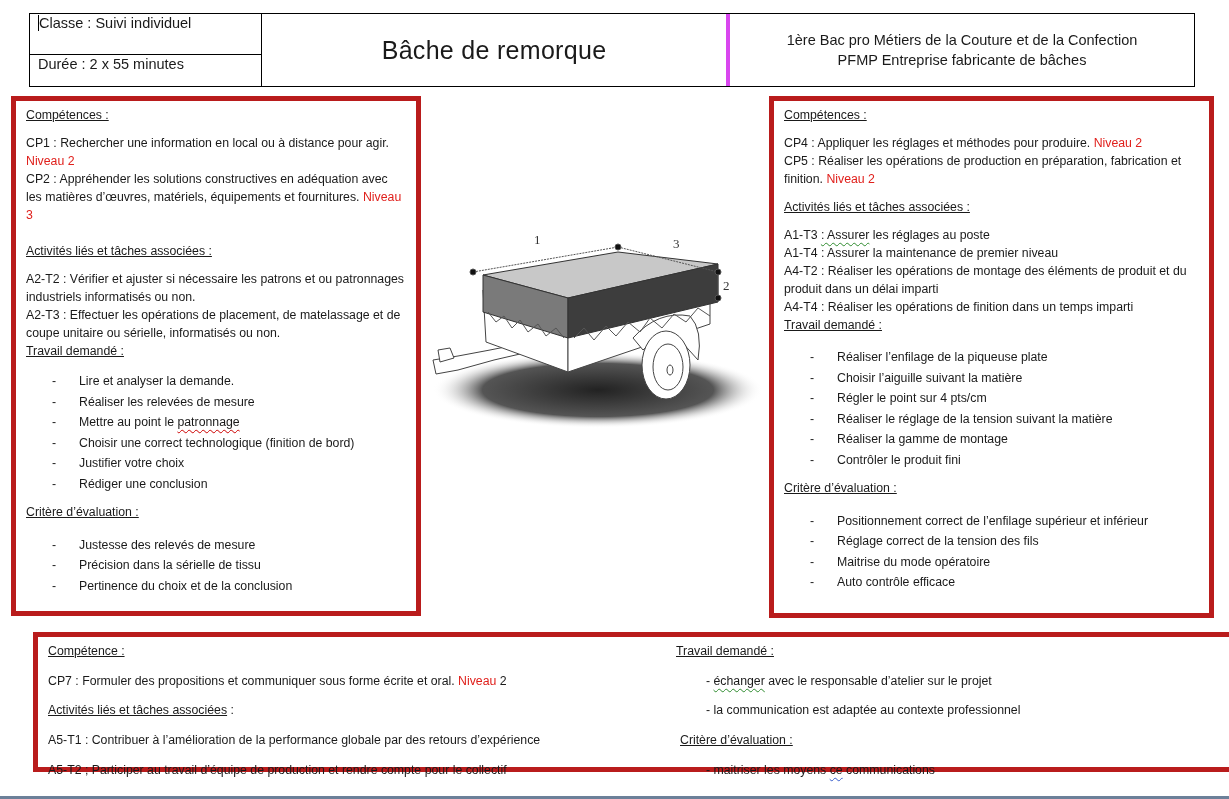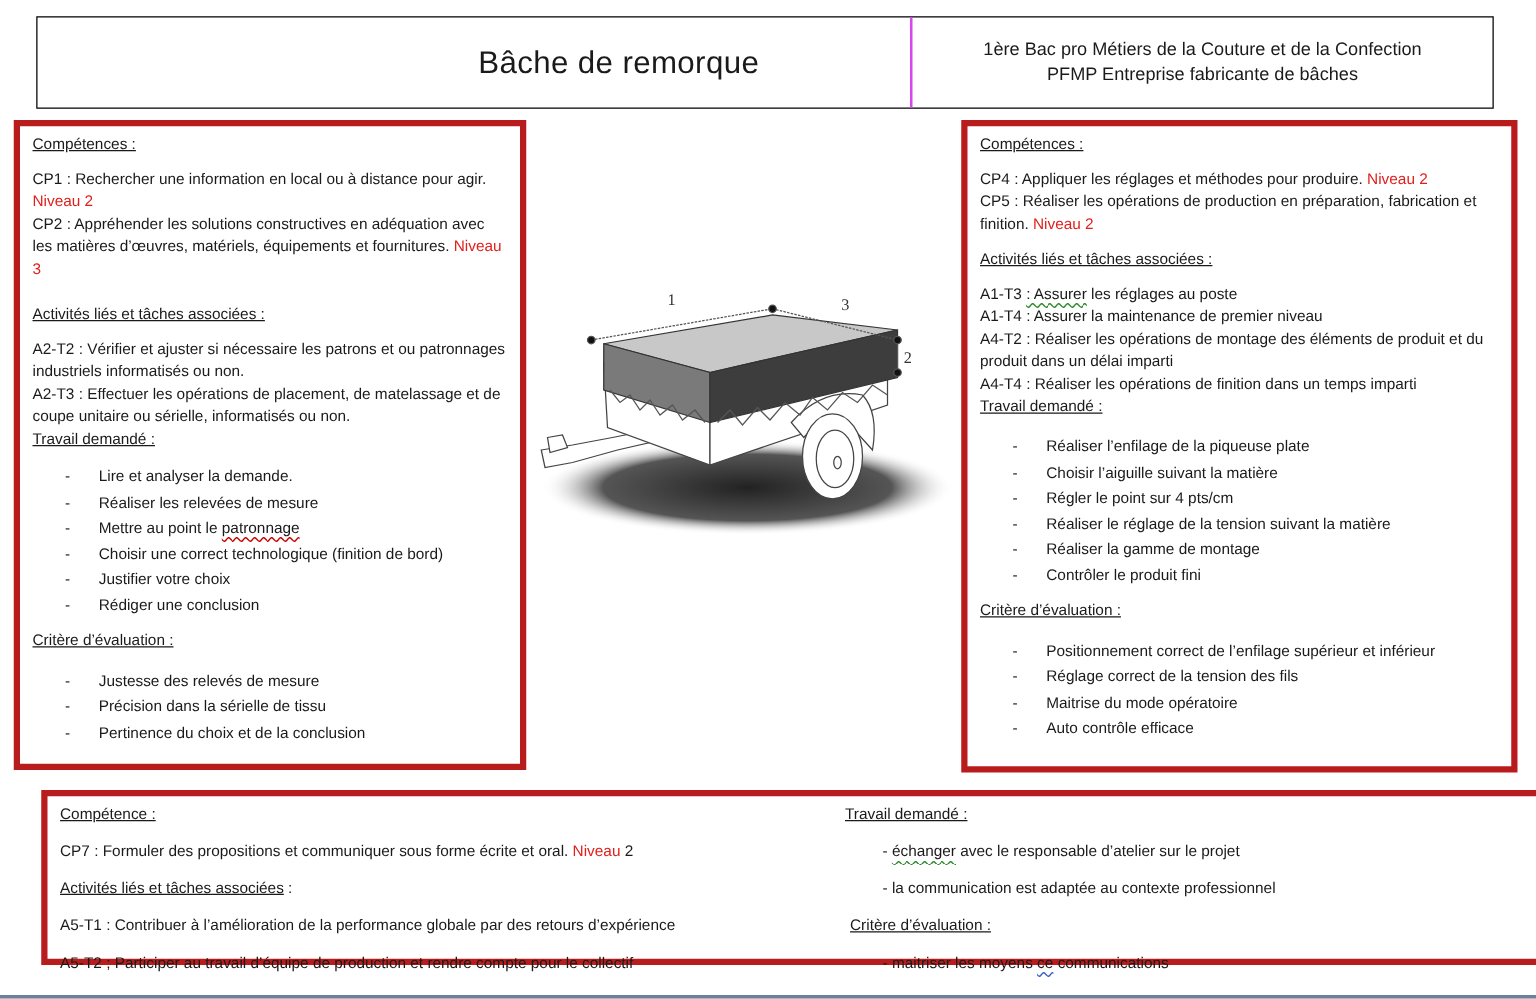--- a/index.html
+++ b/index.html
@@ -7,21 +7,21 @@
     width:1229px; height:799px; position:relative; overflow:hidden;
     background:#ffffff; color:#1a1a1a;
     font-family:"Liberation Sans", sans-serif;
   }
   .abs { position:absolute; }
   
   #hdr { left:29px; top:13px; width:1166px; height:74px; border:1px solid #000; box-sizing:border-box; }
   #hdr .c1 { position:absolute; left:0; top:0; width:232px; height:100%; border-right:1px solid #000; box-sizing:border-box; }
   #hdr .c1 .r1 { position:absolute; left:0; top:0; width:100%; height:41px; border-bottom:1px solid #000; box-sizing:border-box; padding:1px 0 0 8px; font-size:14.5px; }
   #hdr .c1 .r2 { position:absolute; left:0; top:41px; width:100%; height:32px; padding:1px 0 0 8px; box-sizing:border-box; font-size:14.5px; }
-  #hdr .c2 { position:absolute; left:232px; top:0; width:468px; height:100%; border-right:2px solid #d946ef; box-sizing:border-box; display:flex; align-items:center; justify-content:center; font-size:25px; letter-spacing:0.3px; }
+  #hdr .c2 { position:absolute; left:232px; top:0; width:468px; height:100%; border-right:4px solid #d946ef; box-sizing:border-box; display:flex; align-items:center; justify-content:center; font-size:25px; letter-spacing:0.3px; }
   #hdr .c3 { position:absolute; left:700px; top:0; right:0; height:100%; display:flex; flex-direction:column; align-items:center; justify-content:center; font-size:14.5px; line-height:20px; }
   .cursor { display:inline-block; width:1px; height:16px; background:#000; vertical-align:-3px; margin-right:0; }
 
   .box { position:absolute; border:5px solid #b91c1c; box-sizing:border-box; font-size:12.3px; line-height:18px; }
   #leftbox { left:11px; top:96px; width:410px; height:520px; padding:5px 10px 0 10px; }
   #rightbox { left:769px; top:96px; width:445px; height:522px; padding:5px 10px 0 10px; }
   #bottombox { left:13px; top:632px; width:1203px; height:140px; font-size:12.3px;margin-left:20px; }
 
   .h { text-decoration:underline; margin:0; }
   .p { margin:0; }
@@ -35,20 +35,24 @@
   .squig-g { text-decoration:underline wavy #2e8b2e; text-decoration-thickness:1px; text-underline-offset:3px; }
   #bottombox .line { position:absolute; white-space:nowrap; }
 
   #figure { left:428px; top:220px; width:336px; height:212px; }
   #footerline { left:0; top:796px; width:1229px; height:3px; background:#6c8099; }
 </style>
 </head>
 <body>
 
 <div id="hdr" class="abs">
+  <div class="c1">
+    <div class="r1"><span class="cursor"></span><span>Classe : Suivi individuel</span></div>
+    <div class="r2"><span>Durée : 2 x 55 minutes</span></div>
+  </div>
   <div class="c2">
     <span>Bâche de remorque</span>
   </div>
   <div class="c3">
     <span>1ère Bac pro Métiers de la Couture et de la Confection</span>
     <span>PFMP Entreprise fabricante de bâches</span>
   </div>
 </div>
 
 <div id="leftbox" class="box">

